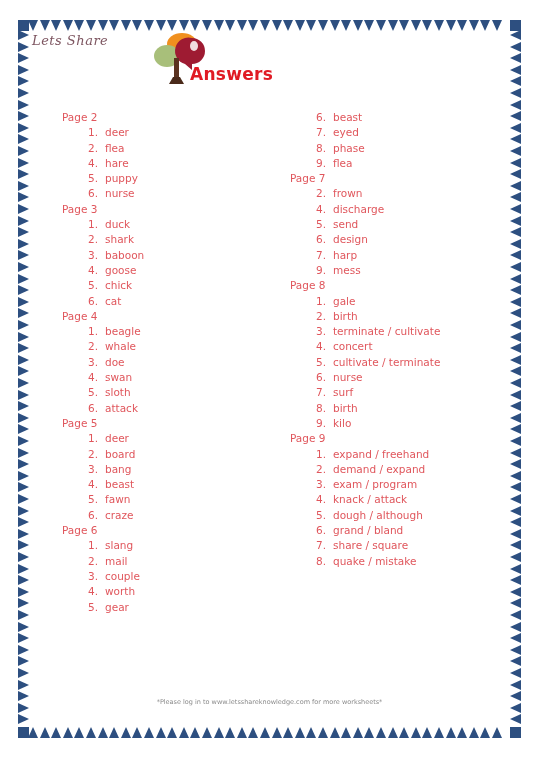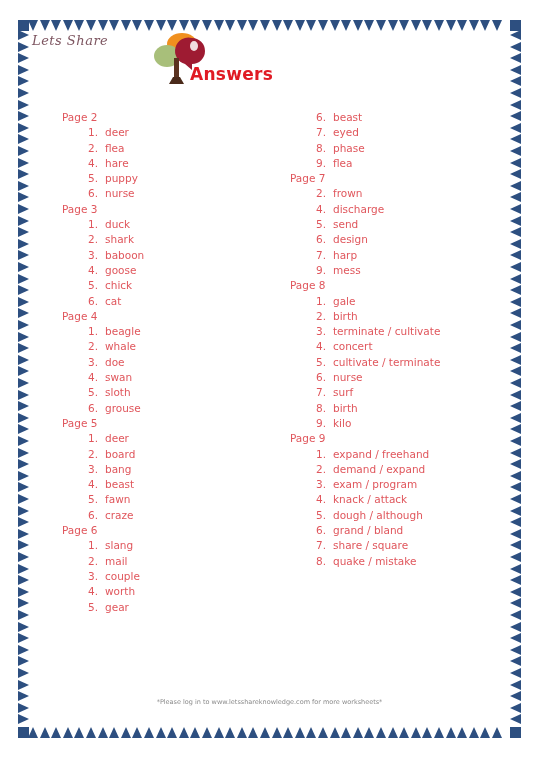--- a/index.html
+++ b/index.html
@@ -461,21 +461,21 @@
         <div class="answer-row"><span class="answer-num">3.</span><span class="answer-text">baboon</span></div>
         <div class="answer-row"><span class="answer-num">4.</span><span class="answer-text">goose</span></div>
         <div class="answer-row"><span class="answer-num">5.</span><span class="answer-text">chick</span></div>
         <div class="answer-row"><span class="answer-num">6.</span><span class="answer-text">cat</span></div>
         <div class="page-head">Page 4</div>
         <div class="answer-row"><span class="answer-num">1.</span><span class="answer-text">beagle</span></div>
         <div class="answer-row"><span class="answer-num">2.</span><span class="answer-text">whale</span></div>
         <div class="answer-row"><span class="answer-num">3.</span><span class="answer-text">doe</span></div>
         <div class="answer-row"><span class="answer-num">4.</span><span class="answer-text">swan</span></div>
         <div class="answer-row"><span class="answer-num">5.</span><span class="answer-text">sloth</span></div>
-        <div class="answer-row"><span class="answer-num">6.</span><span class="answer-text">grouse</span></div>
+        <div class="answer-row"><span class="answer-num">6.</span><span class="answer-text">attack</span></div>
         <div class="page-head">Page 5</div>
         <div class="answer-row"><span class="answer-num">1.</span><span class="answer-text">deer</span></div>
         <div class="answer-row"><span class="answer-num">2.</span><span class="answer-text">board</span></div>
         <div class="answer-row"><span class="answer-num">3.</span><span class="answer-text">bang</span></div>
         <div class="answer-row"><span class="answer-num">4.</span><span class="answer-text">beast</span></div>
         <div class="answer-row"><span class="answer-num">5.</span><span class="answer-text">fawn</span></div>
         <div class="answer-row"><span class="answer-num">6.</span><span class="answer-text">craze</span></div>
         <div class="page-head">Page 6</div>
         <div class="answer-row"><span class="answer-num">1.</span><span class="answer-text">slang</span></div>
         <div class="answer-row"><span class="answer-num">2.</span><span class="answer-text">mail</span></div>

